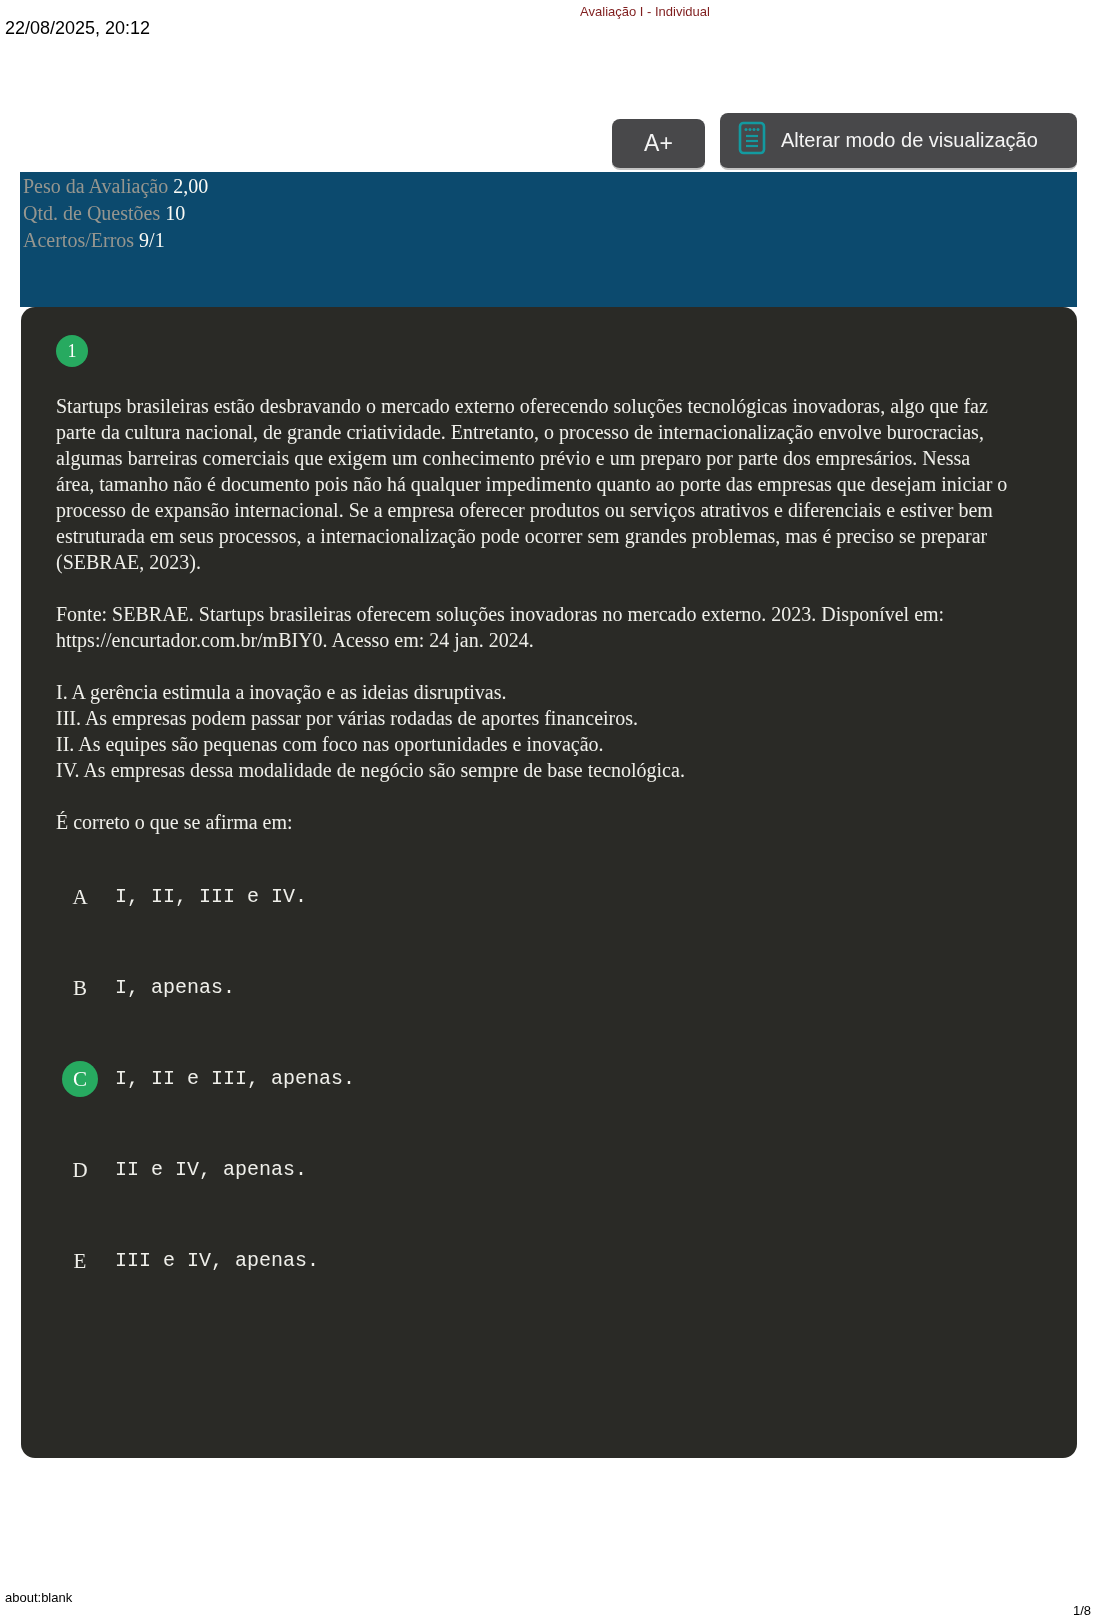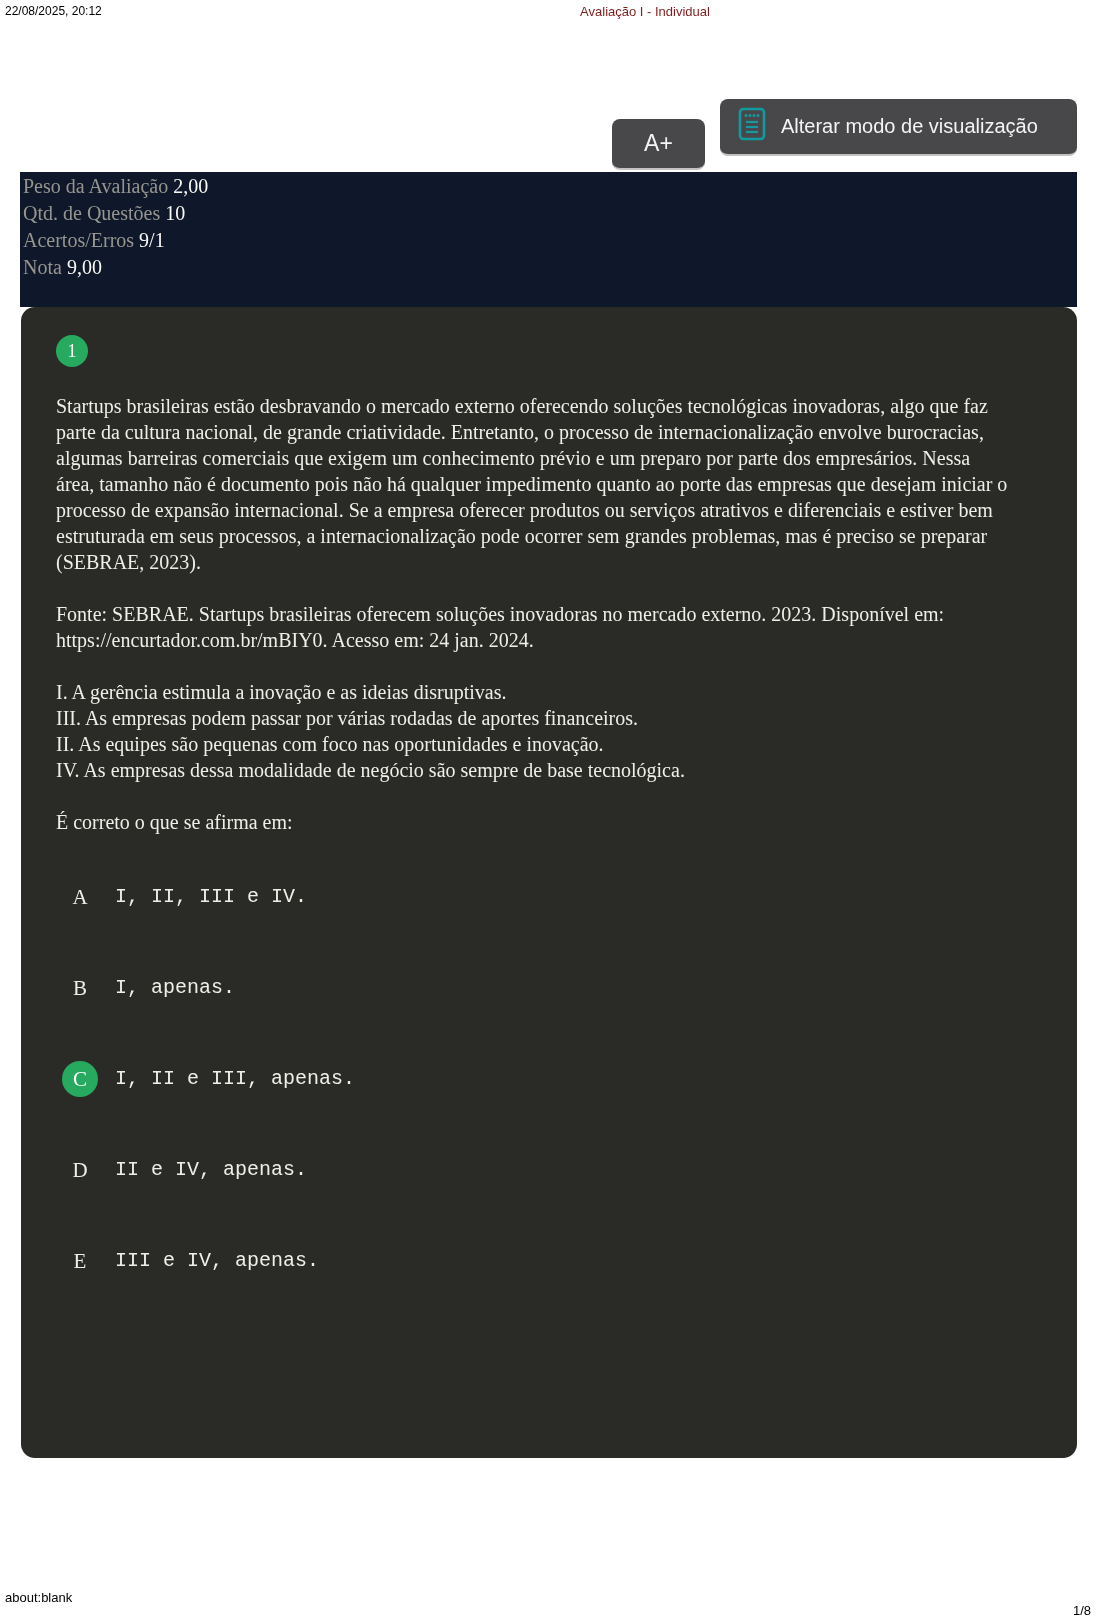--- a/index.html
+++ b/index.html
@@ -5,22 +5,22 @@
   html, body {
     margin: 0; padding: 0;
     width: 1097px; height: 1621px;
     background: #ffffff;
     font-family: "Liberation Sans", sans-serif;
   }
   .page { position: relative; width: 1097px; height: 1621px; overflow: hidden; }
 
   
   .print-date {
-    position: absolute; left: 5px; top: 4px;
-    font-size: 12px; color: #000;
+    position: absolute; left: 5px; top: 18px;
+    font-size: 18px; color: #000;
   }
   .print-title {
     position: absolute; left: 645px; top: 4px; transform: translateX(-50%);
     font-size: 13px; color: #7f1d1d; white-space: nowrap;
   }
   .footer-left {
     position: absolute; left: 5px; bottom: 16px;
     font-size: 13px; color: #000;
   }
   .footer-right {
@@ -39,33 +39,33 @@
     box-sizing: border-box;
     display: flex; align-items: center; justify-content: center;
     font-family: "Liberation Sans", sans-serif;
     cursor: pointer;
   }
   .btn-fontsize {
     left: 612px; top: 119px; width: 93px; height: 51px;
     font-size: 23px;
   }
   .btn-viewmode {
-    left: 720px; top: 99px; width: 357px; height: 57px;
+    left: 720px; top: 113px; width: 357px; height: 57px;
     font-size: 20px;
     justify-content: flex-start;
     padding-left: 18px;
     gap: 15px;
   }
   .viewmode-icon { flex: 0 0 auto; display: block; }
 
   
   .exam-info {
     position: absolute; left: 20px; top: 172px;
     width: 1057px; height: 135px;
-    background: #0f172a;
+    background: #0c4a6e;
     box-sizing: border-box;
     padding: 1px 0 0 3px;
     font-family: "Liberation Serif", serif;
     font-size: 20px; line-height: 27px;
   }
   .exam-info .label { color: #96968F; }
   .exam-info .value { color: #FAFAF5; margin-left: 5px; }
 
   
   .question-card {
@@ -129,21 +129,20 @@
         <line x1="8" y1="25" x2="20" y2="25" stroke="#139AA0" stroke-width="2.2"></line>
       </svg>
     </span>
     <span>Alterar modo de visualização</span>
   </button>
 
   <div class="exam-info">
     <div><span class="label">Peso da Avaliação</span><span class="value">2,00</span></div>
     <div><span class="label">Qtd. de Questões</span><span class="value">10</span></div>
     <div><span class="label">Acertos/Erros</span><span class="value">9/1</span></div>
-    <div><span class="label">Nota</span><span class="value">9,00</span></div>
   </div>
 
   <div class="question-card">
     <div class="qnum-badge">1</div>
 
     <div class="qtext">
       <p>Startups brasileiras estão desbravando o mercado externo oferecendo soluções tecnológicas inovadoras, algo que faz parte da cultura nacional, de grande criatividade. Entretanto, o processo de internacionalização envolve burocracias, algumas barreiras comerciais que exigem um conhecimento prévio e um preparo por parte dos empresários. Nessa área, tamanho não é documento pois não há qualquer impedimento quanto ao porte das empresas que desejam iniciar o processo de expansão internacional. Se a empresa oferecer produtos ou serviços atrativos e diferenciais e estiver bem estruturada em seus processos, a internacionalização pode ocorrer sem grandes problemas, mas é preciso se preparar (SEBRAE, 2023).</p>
       <p>Fonte: SEBRAE. Startups brasileiras oferecem soluções inovadoras no mercado externo. 2023. Disponível em: https://encurtador.com.br/mBIY0. Acesso em: 24 jan. 2024.</p>
     </div>
 

